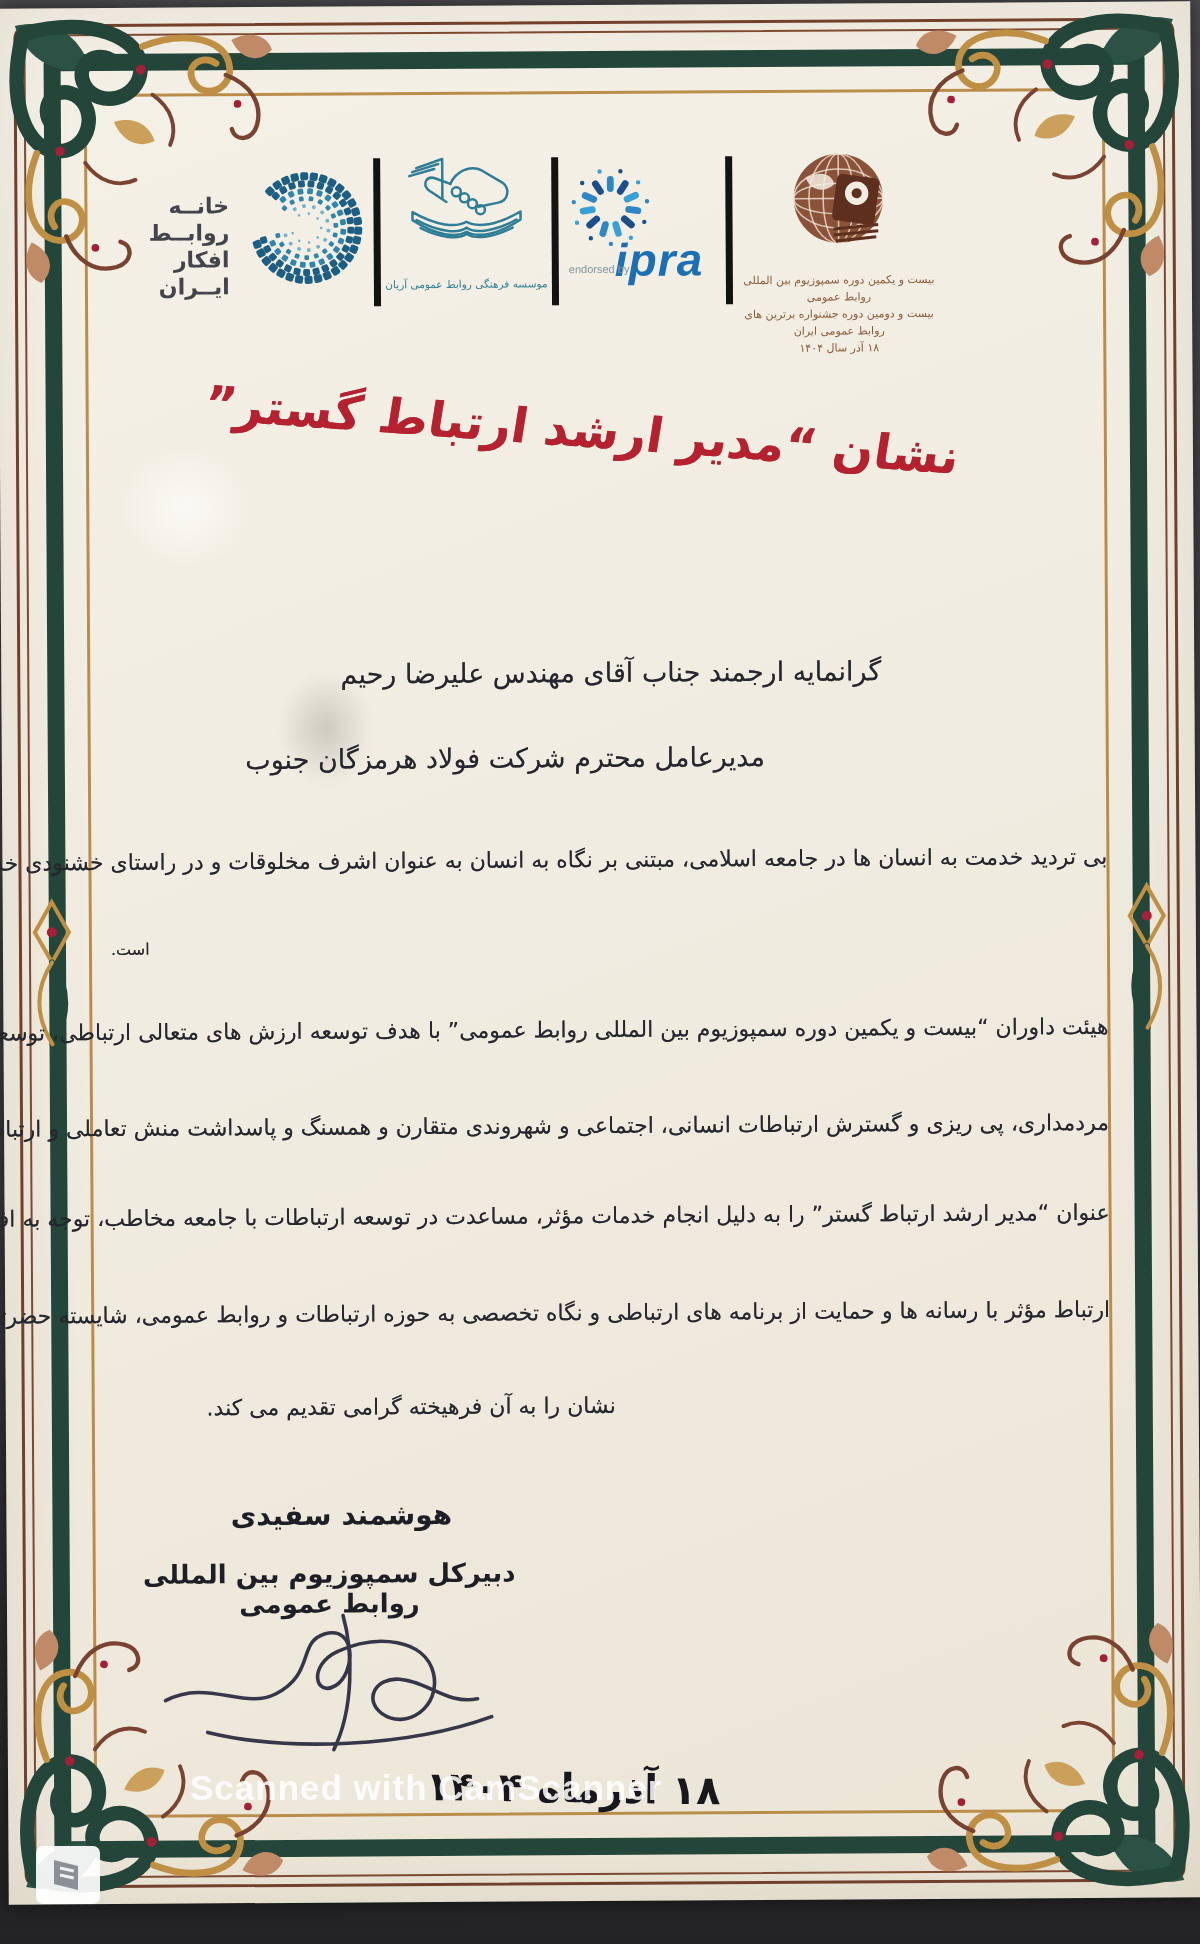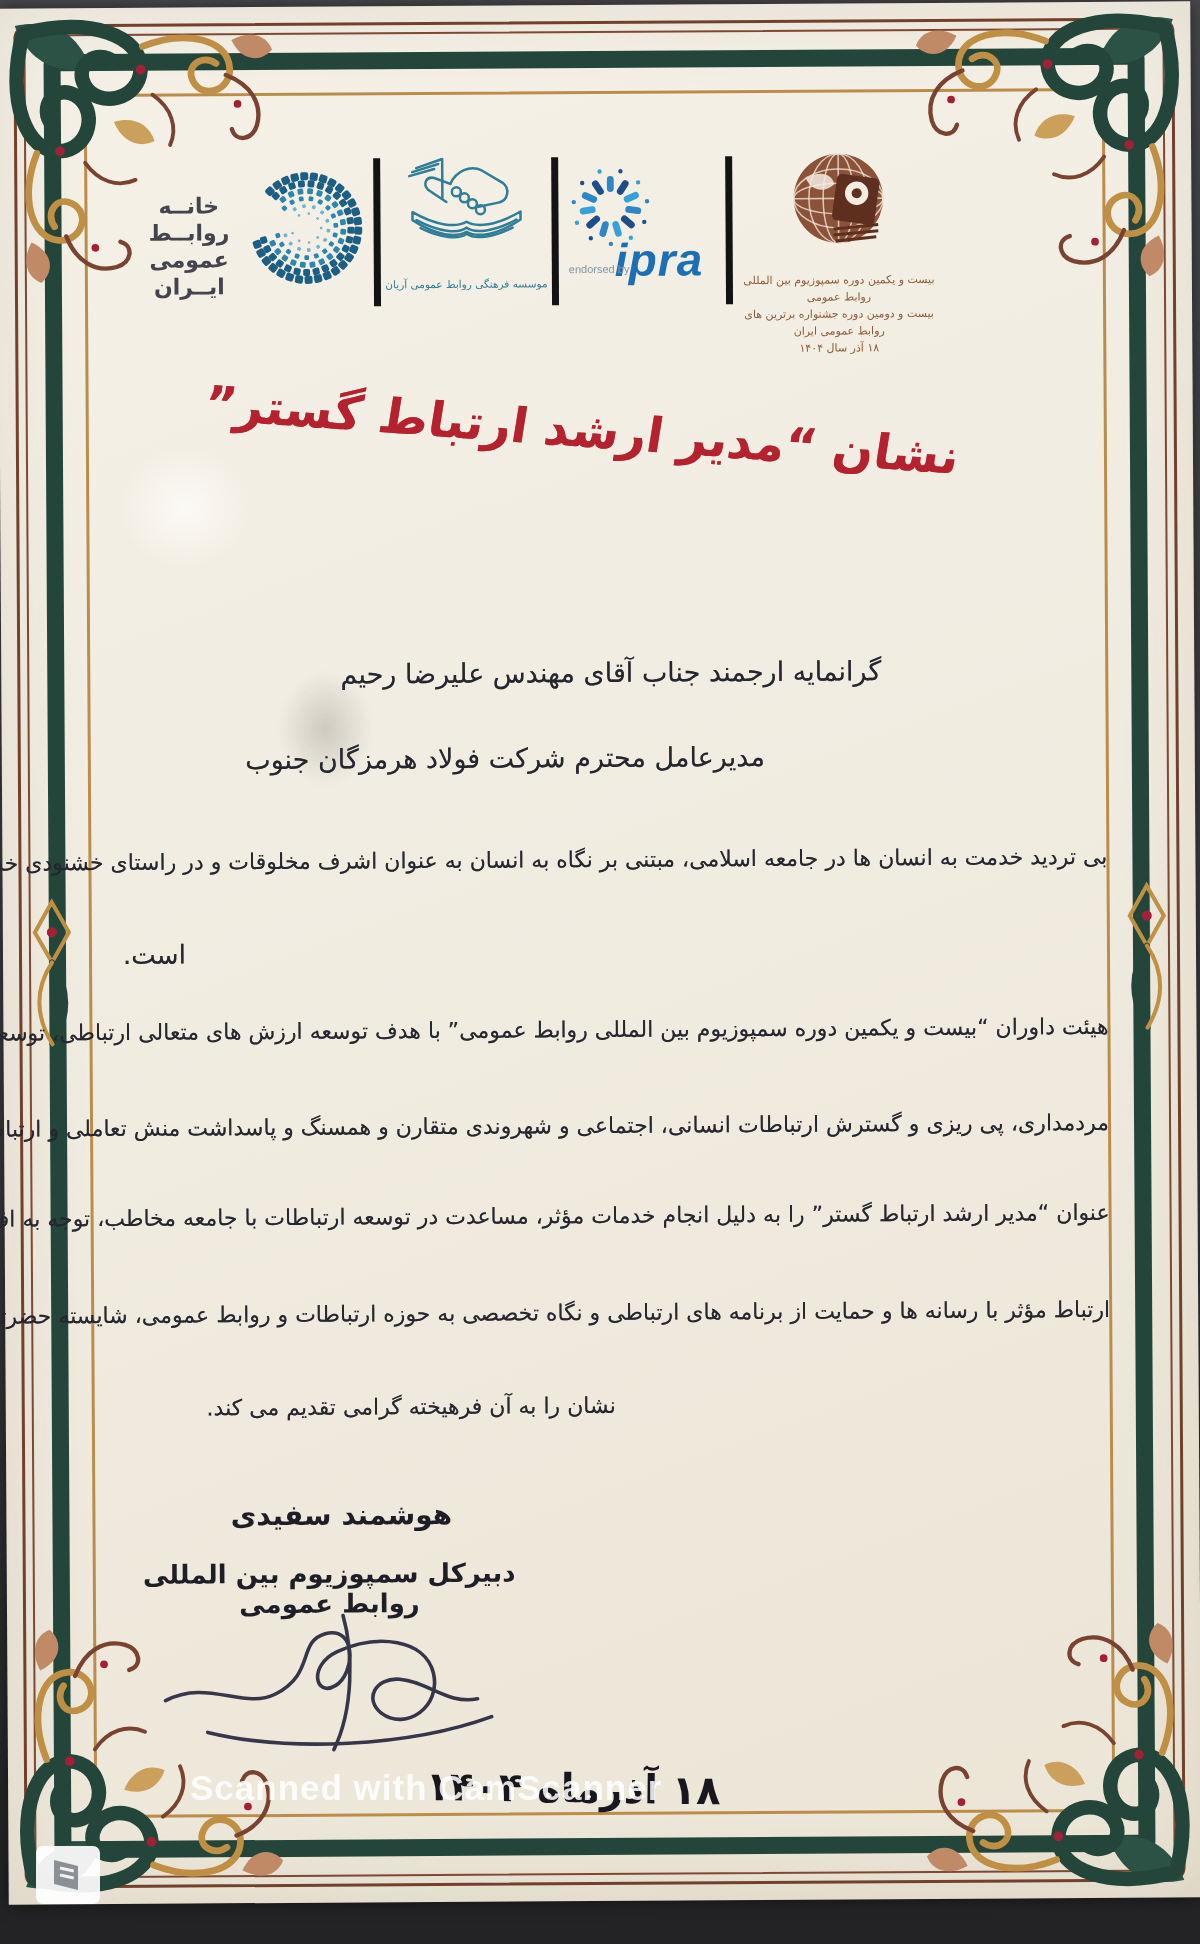--- a/index.html
+++ b/index.html
@@ -32,21 +32,21 @@
   .smudge{position:absolute;border-radius:50%;}
   .smudge.s1{left:276px;top:664px;width:96px;height:116px;
     background:radial-gradient(ellipse at center,rgba(128,128,120,.32),rgba(128,128,120,0) 70%);filter:blur(2px);}
   .smudge.s2{left:120px;top:440px;width:130px;height:120px;
     background:radial-gradient(ellipse at center,rgba(252,250,246,.95),rgba(252,250,246,0) 72%);}
   
   .logo-row{position:absolute;left:150px;top:142px;display:flex;align-items:flex-start;}
   .logo-sep{width:7px;height:148px;background:#131313;margin-top:10px;}
   .logo-cell{position:relative;}
   .cell-prh{width:225px;display:flex;gap:6px;align-items:center;}
-  .prh-text{direction:rtl;text-align:center;color:#44444c;font-weight:bold;
+  .prh-text{direction:rtl;text-align:right;color:#44444c;font-weight:bold;
     font-size:22px;line-height:1.22;margin-top:34px;}
   .cell-book{width:171px;text-align:center;}
   .book-caption{direction:rtl;font-size:10.5px;color:#2f7d96;margin-top:6px;}
   .cell-ipra{width:167px;height:170px;}
   .ipra-word{position:absolute;left:56px;top:86px;font-family:"Liberation Sans",sans-serif;
     font-weight:bold;font-size:46px;color:#1b6fb5;letter-spacing:1px;font-style:italic;}
   .ipra-endorsed{position:absolute;left:10px;top:116px;font-family:"Liberation Sans",sans-serif;
     font-size:11px;color:#8494a0;}
   .cell-globe{width:212px;text-align:center;}
   .globe-caption{direction:rtl;font-size:11px;line-height:1.55;color:#8a5a3a;margin-top:2px;}
@@ -55,21 +55,21 @@
       text-shadow:0 0 .5px rgba(30,30,40,.55);}
   .title-call{
     position:absolute;left:240px;top:398px;width:720px;text-align:center;direction:rtl;
     font-size:48px;font-weight:bold;color:#b5212e;white-space:nowrap;
     transform:rotate(4.5deg) skewX(-5deg);
     text-shadow:0 0 .6px rgba(160,20,40,.6);
   }
   .recipient1{top:652px;right:313px;font-size:27px;}
   .recipient2{top:737px;right:430px;font-size:27px;}
   .pre1{top:842px;right:88px;font-size:22px;}
-  .pre2{top:932px;left:120px;right:auto;font-size:26px;}
+  .pre2{top:932px;left:108px;right:auto;font-size:16px;}
   .cit{font-size:22px;right:88px;}
   .cit.l1{top:1012px;}
   .cit.l2{top:1108px;}
   .cit.l3{top:1198px;}
   .cit.l4{top:1295px;}
   .cit.l5{top:1388px;right:583px;}
   .sig-name{position:absolute;left:175px;top:1492px;width:320px;text-align:center;
     direction:rtl;font-weight:bold;font-size:28px;color:#1e1e26;}
   .sig-role{position:absolute;left:95px;top:1552px;width:455px;text-align:center;
     direction:rtl;font-weight:bold;font-size:26px;color:#1e1e26;}
@@ -144,21 +144,21 @@
 
   <div class="smudge s1"></div>
   <div class="smudge s2"></div>
 
   <div class="logo-row">
 
     <div class="logo-cell cell-prh">
       <div class="prh-text">
         <div>خانــه</div>
         <div>روابــط</div>
-        <div>عمومی</div>
+        <div>افکار</div>
         <div>ایــران</div>
       </div>
       <svg width="158" height="162" viewBox="0 0 160 160">
         <g id="prh-dots">
             <rect x="97.6" y="76.6" width="2.8" height="2.8" rx="0.7" fill="#6fb3cf" transform="rotate(0 99 78)"></rect>
             <rect x="93.62275553302263" y="87.52738936467117" width="2.8" height="2.8" rx="0.7" fill="#6fb3cf" transform="rotate(40 95.02275553302263 88.92738936467117)"></rect>
             <rect x="83.55201902033781" y="93.34173180120753" width="2.8" height="2.8" rx="0.7" fill="#6fb3cf" transform="rotate(80 84.95201902033781 94.74173180120754)"></rect>
             <rect x="72.1" y="91.32243186433546" width="2.8" height="2.8" rx="0.7" fill="#6fb3cf" transform="rotate(120 73.5 92.72243186433546)"></rect>
             <rect x="64.62522544663955" y="82.41434243653637" width="2.8" height="2.8" rx="0.7" fill="#6fb3cf" transform="rotate(160 66.02522544663955 83.81434243653638)"></rect>
             <rect x="72.1" y="61.87756813566455" width="2.8" height="2.8" rx="0.7" fill="#6fb3cf" transform="rotate(240 73.5 63.27756813566455)"></rect>

